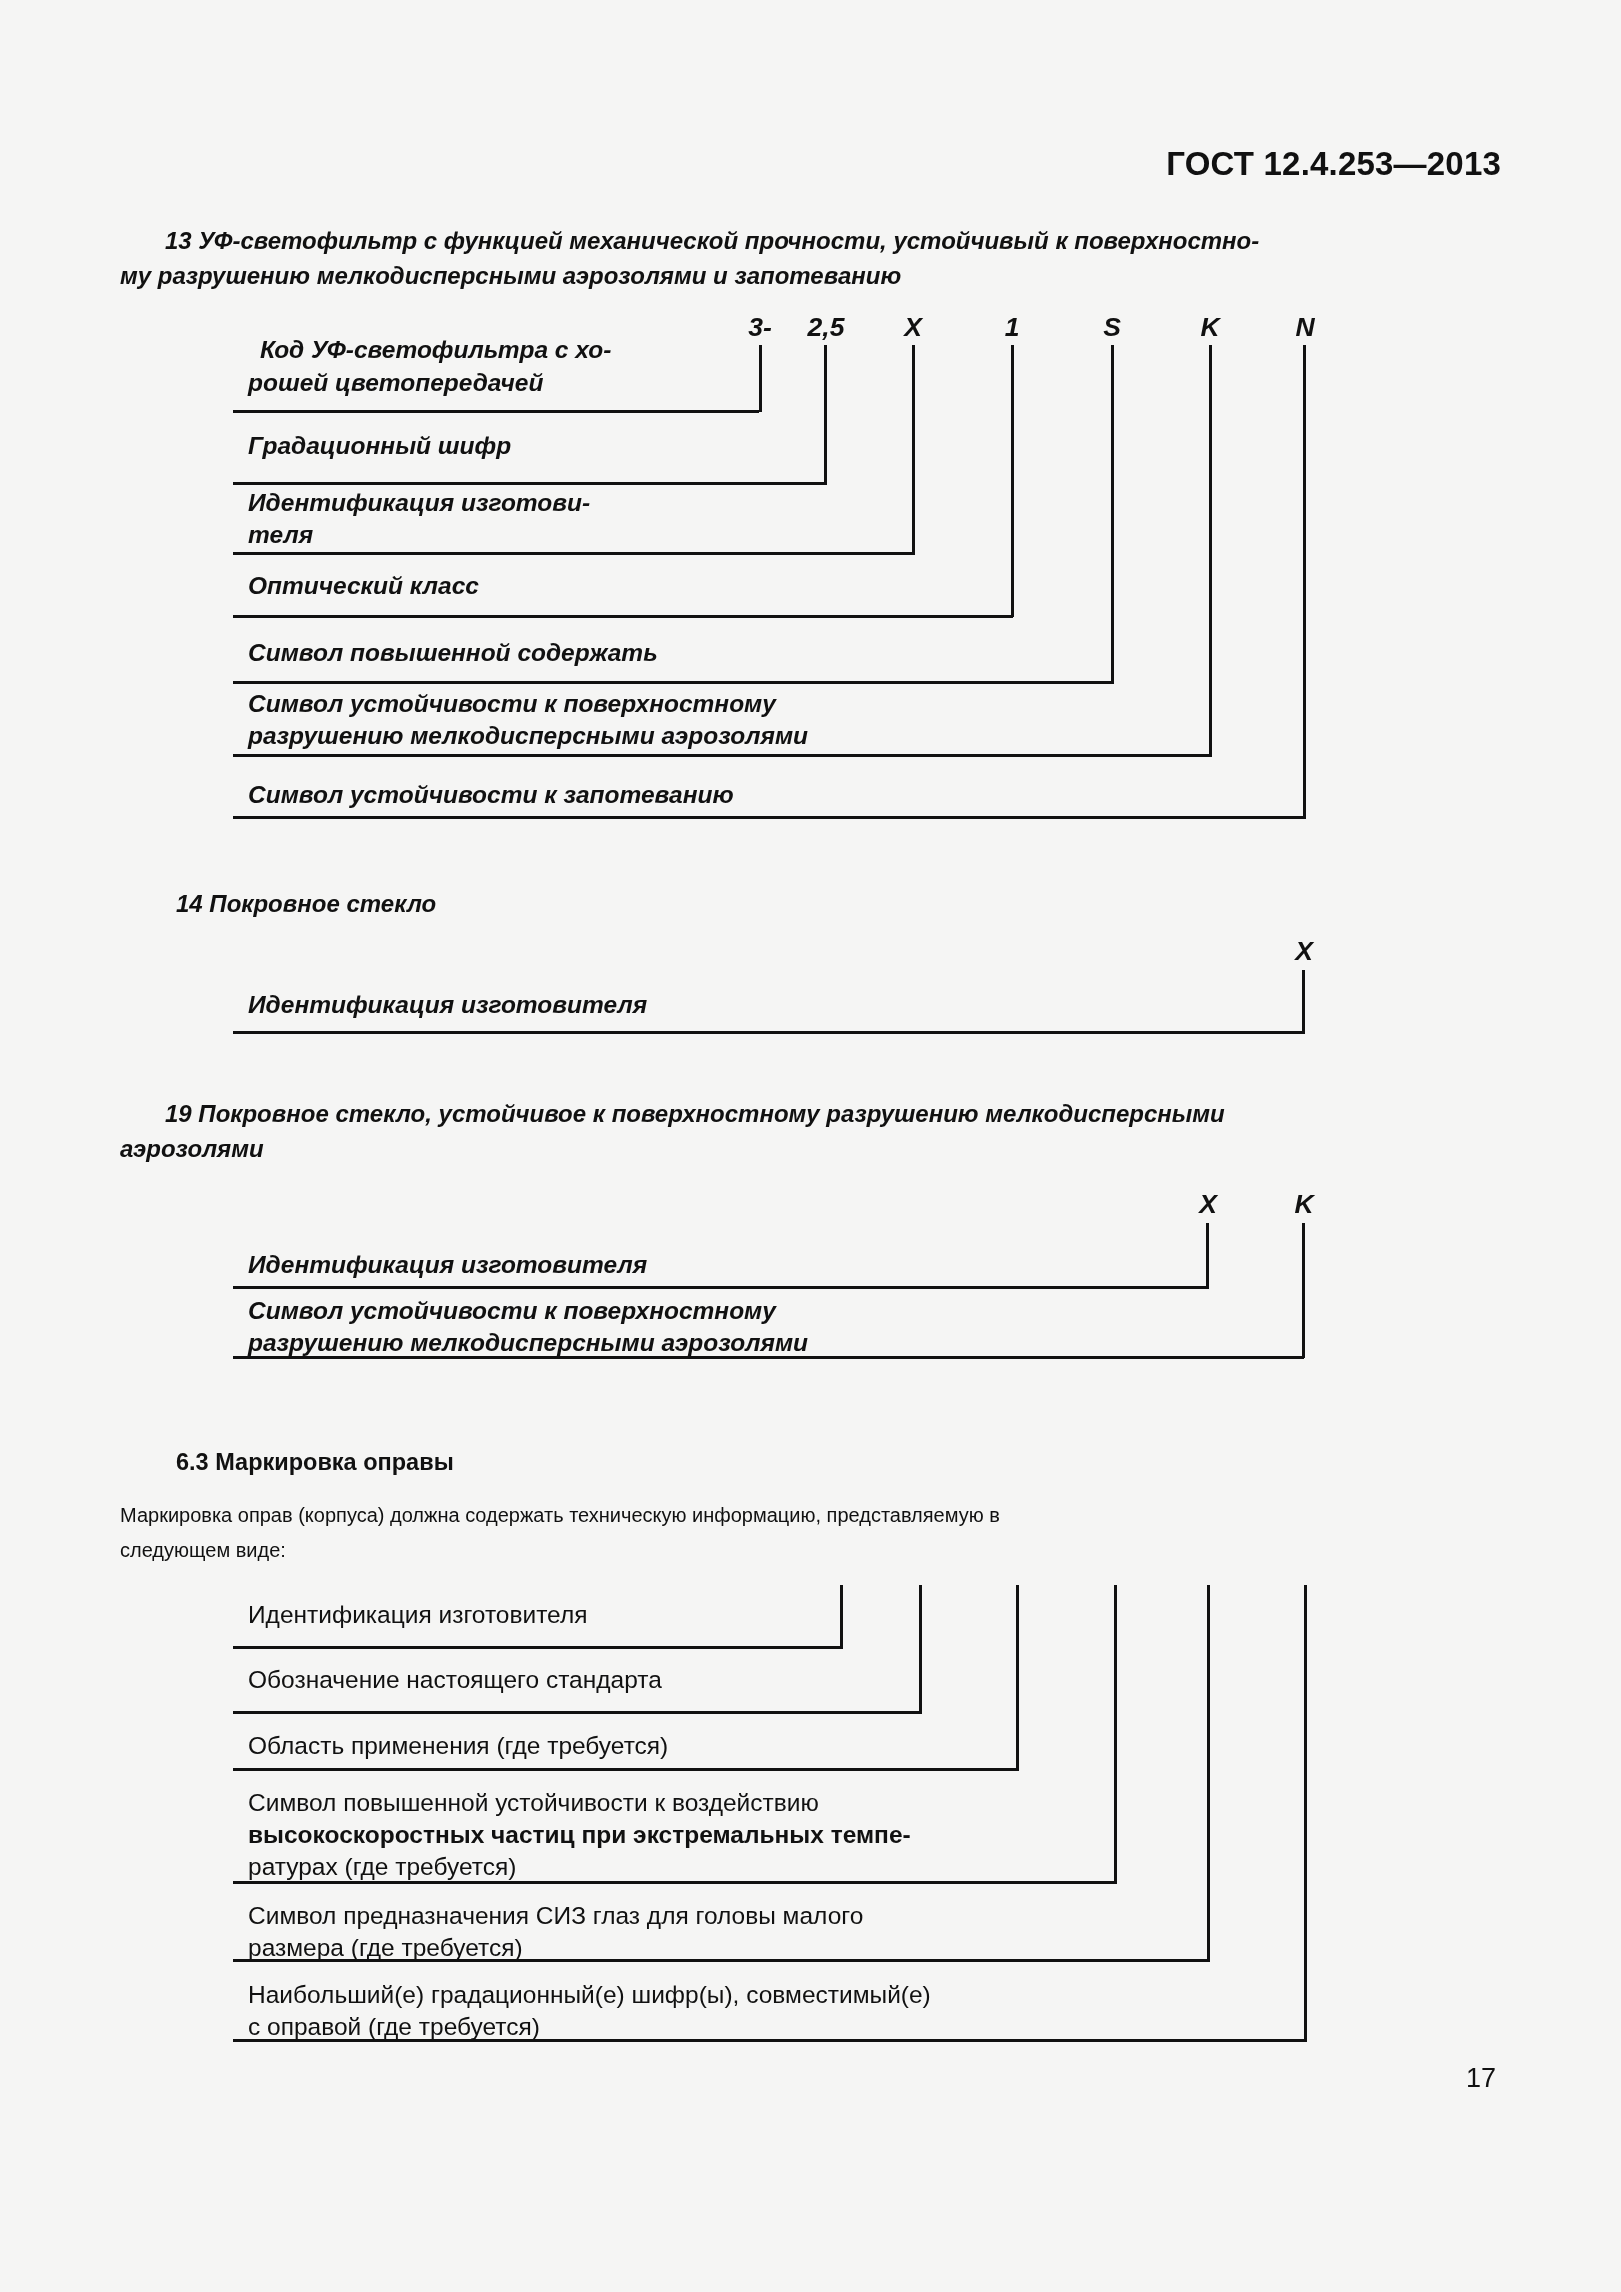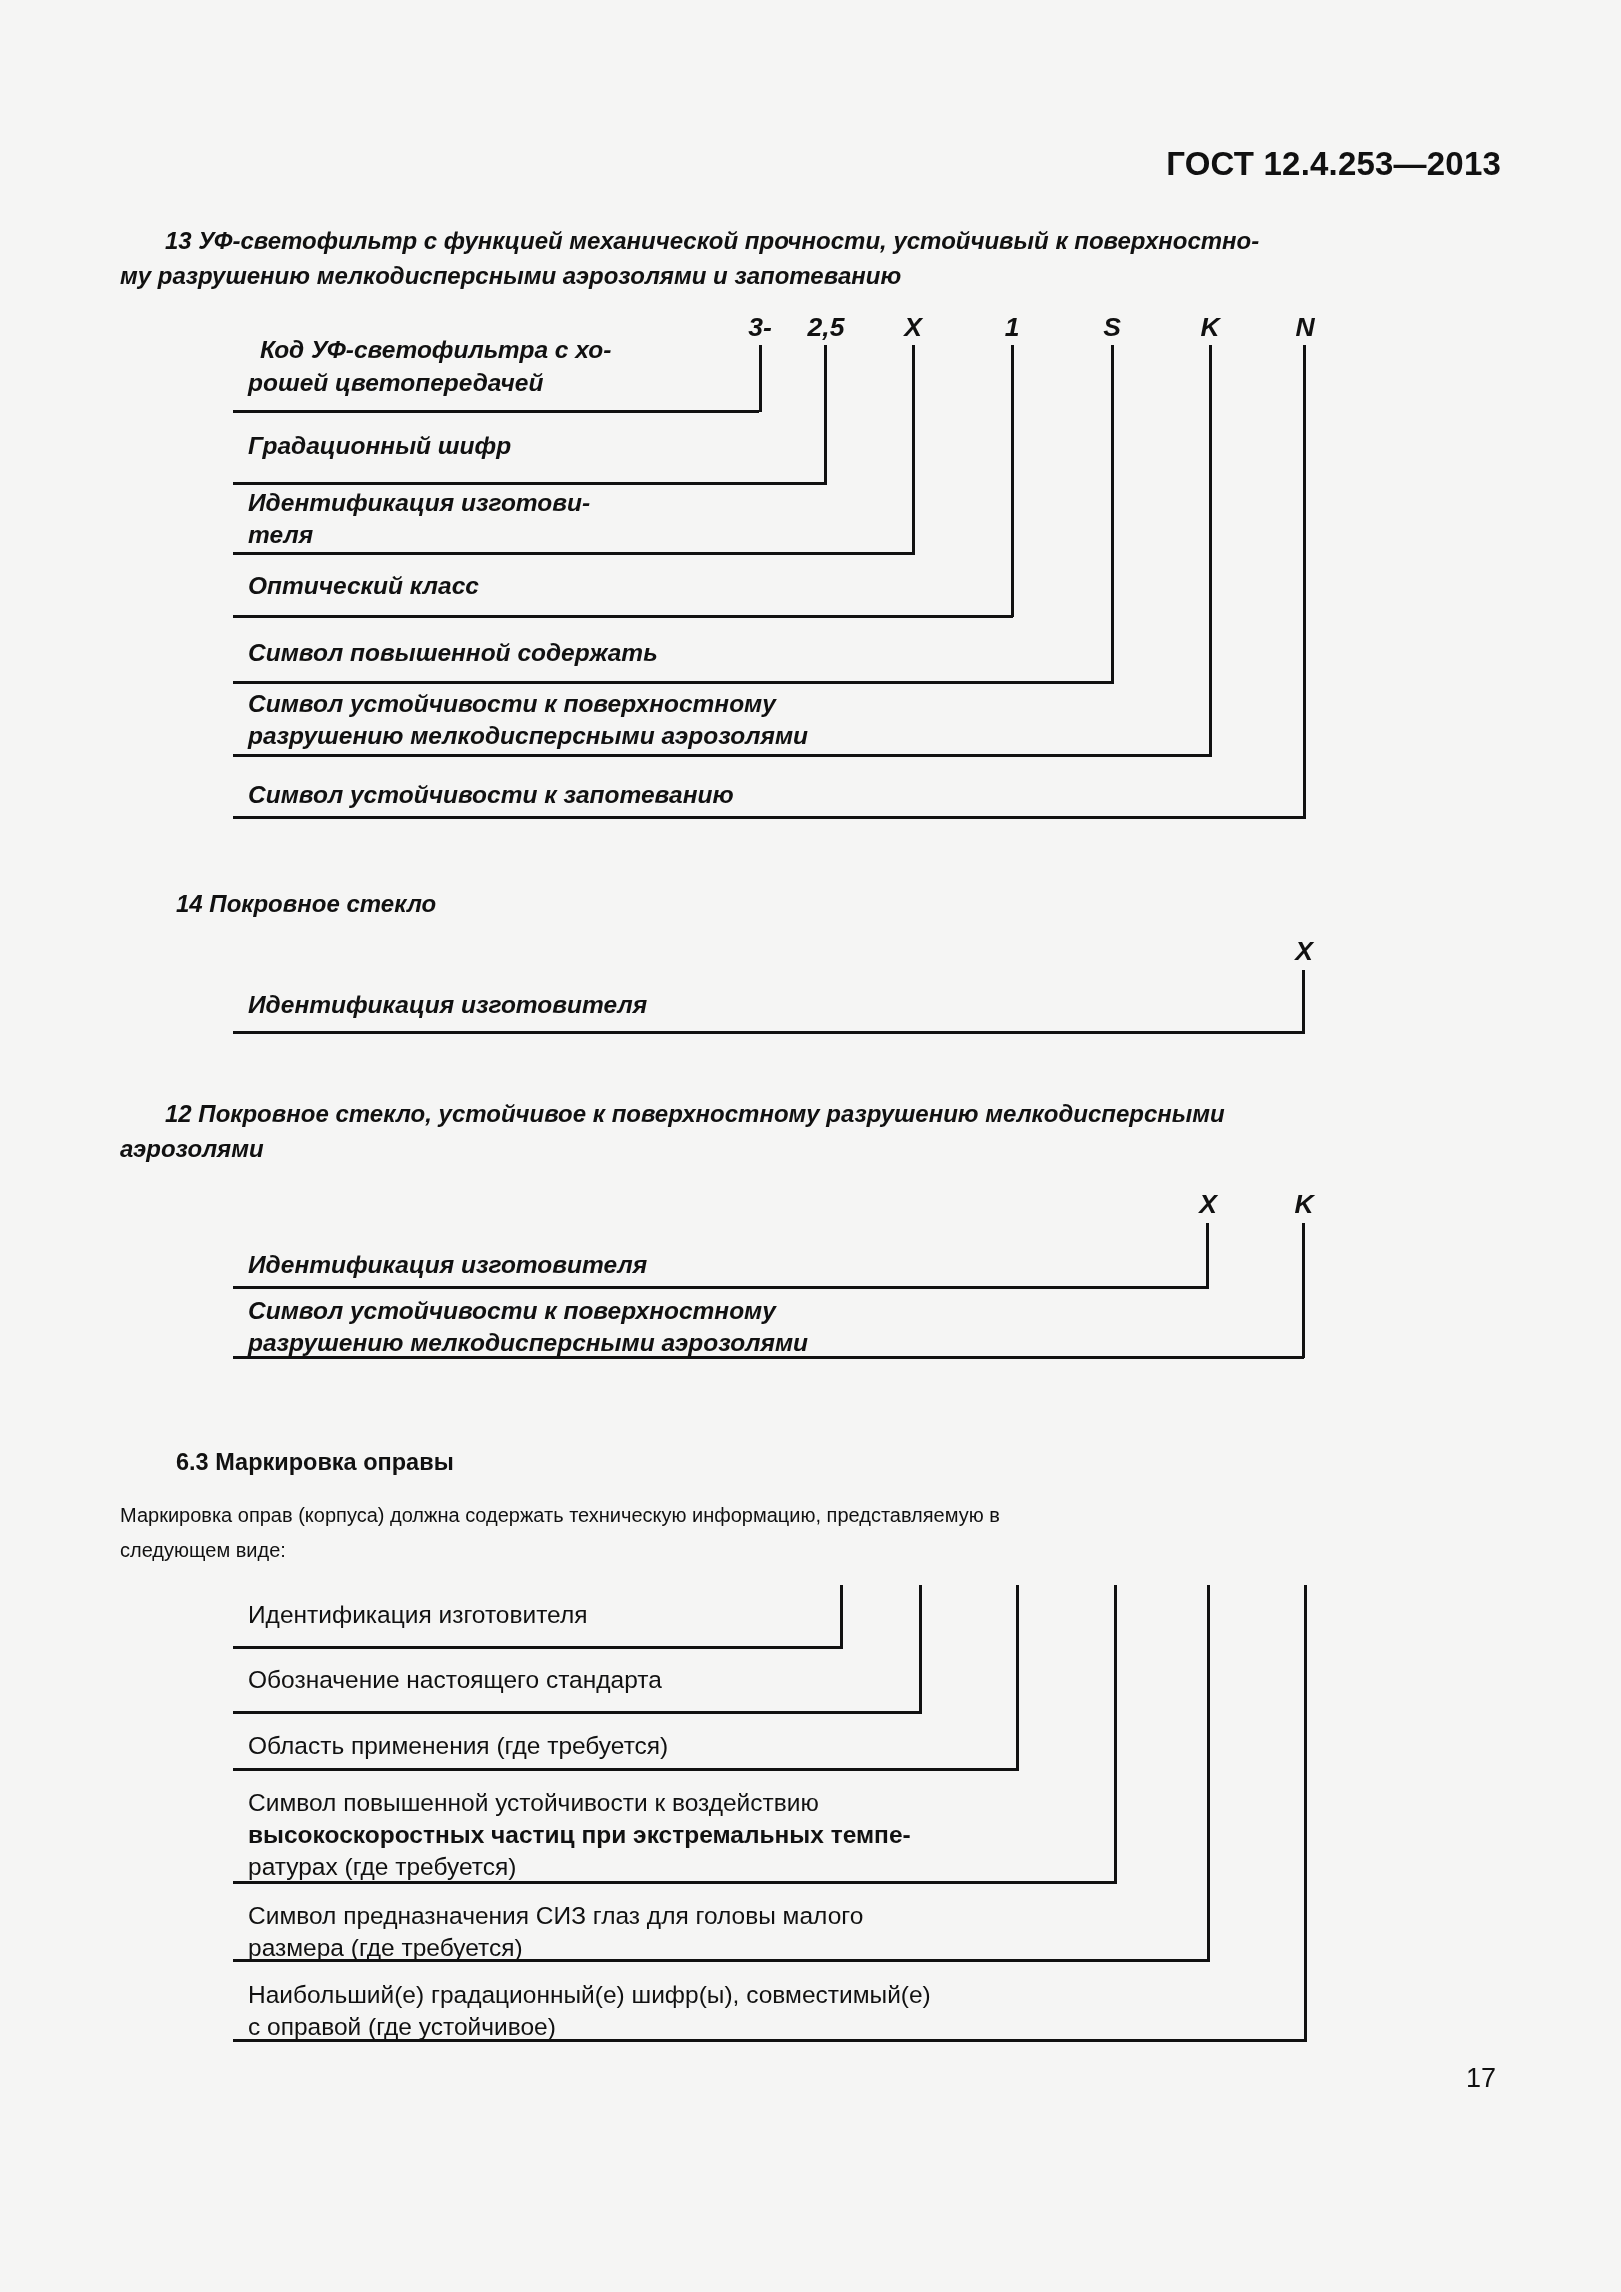--- a/index.html
+++ b/index.html
@@ -124,21 +124,21 @@
   <div class="para it" style="left:176px; top:886px;">14 Покровное стекло</div>
 
   <div class="diagram">
     <div class="code" style="left:1304px; top:936px;">X</div>
     <div class="lbl" style="left:248px; top:990px;">Идентификация изготовителя</div>
     <div class="vline" style="left:1302px; top:970px; height:64px;"></div>
     <div class="hline" style="left:233px; top:1031px; width:1071px;"></div>
   </div>
 
   <div class="para it" style="left:120px; top:1096px; width:1372px;">
-    <span class="ind"></span><span>12 Покровное стекло, устойчивое к поверхностному разрушению мелкодисперсными</span><br>
+    <span class="ind"></span><span>19 Покровное стекло, устойчивое к поверхностному разрушению мелкодисперсными</span><br>
     <span>аэрозолями</span>
   </div>
 
   <div class="diagram">
     <div class="code" style="left:1208px; top:1189px;">X</div>
     <div class="code" style="left:1304px; top:1189px;">K</div>
 
     <div class="lbl" style="left:248px; top:1250px;">Идентификация изготовителя</div>
     <div class="lbl" style="left:248px; top:1296px;">Символ устойчивости к поверхностному</div>
     <div class="lbl" style="left:248px; top:1328px;">разрушению мелкодисперсными аэрозолями</div>
@@ -160,21 +160,21 @@
 
     <div class="lbl upright" style="left:248px; top:1600px;">Идентификация изготовителя</div>
     <div class="lbl upright" style="left:248px; top:1665px;">Обозначение настоящего стандарта</div>
     <div class="lbl upright" style="left:248px; top:1731px;">Область применения (где требуется)</div>
     <div class="lbl upright" style="left:248px; top:1788px;">Символ повышенной устойчивости к воздействию</div>
     <div class="lbl upright" style="left:248px; top:1820px;font-weight:bold;">высокоскоростных частиц при экстремальных темпе-</div>
     <div class="lbl upright" style="left:248px; top:1852px;">ратурах (где требуется)</div>
     <div class="lbl upright" style="left:248px; top:1901px;">Символ предназначения СИЗ глаз для головы малого</div>
     <div class="lbl upright" style="left:248px; top:1933px;">размера (где требуется)</div>
     <div class="lbl upright" style="left:248px; top:1980px;text-align:right;">Наибольший(е) градационный(е) шифр(ы), совместимый(е)</div>
-    <div class="lbl upright" style="left:248px; top:2012px;">с оправой (где устойчивое)</div>
+    <div class="lbl upright" style="left:248px; top:2012px;">с оправой (где требуется)</div>
 
     <div class="vline" style="left:840px; top:1585px; height:64px;"></div>
     <div class="hline" style="left:233px; top:1646px; width:610px;"></div>
 
     <div class="vline" style="left:919px; top:1585px; height:129px;"></div>
     <div class="hline" style="left:233px; top:1711px; width:689px;"></div>
 
     <div class="vline" style="left:1016px; top:1585px; height:186px;"></div>
     <div class="hline" style="left:233px; top:1768px; width:786px;"></div>
 

